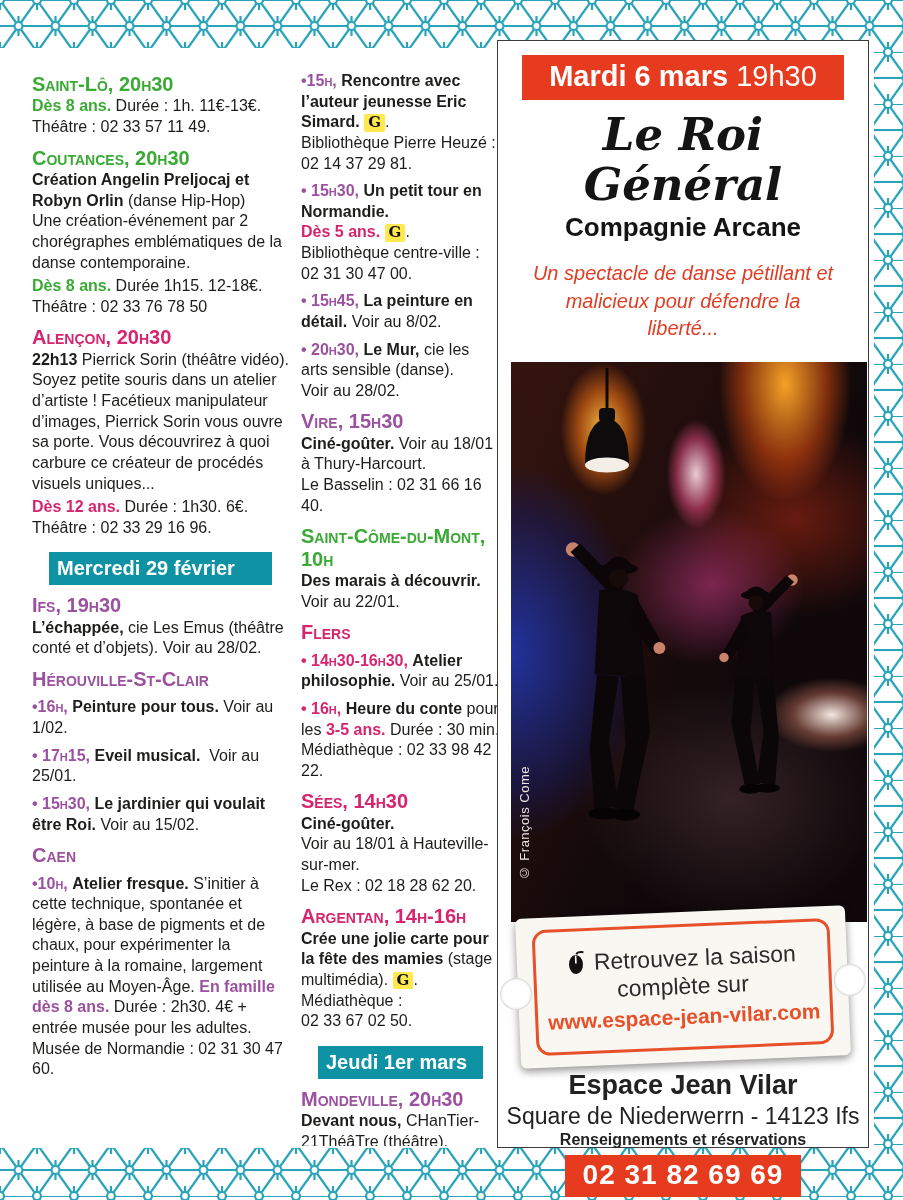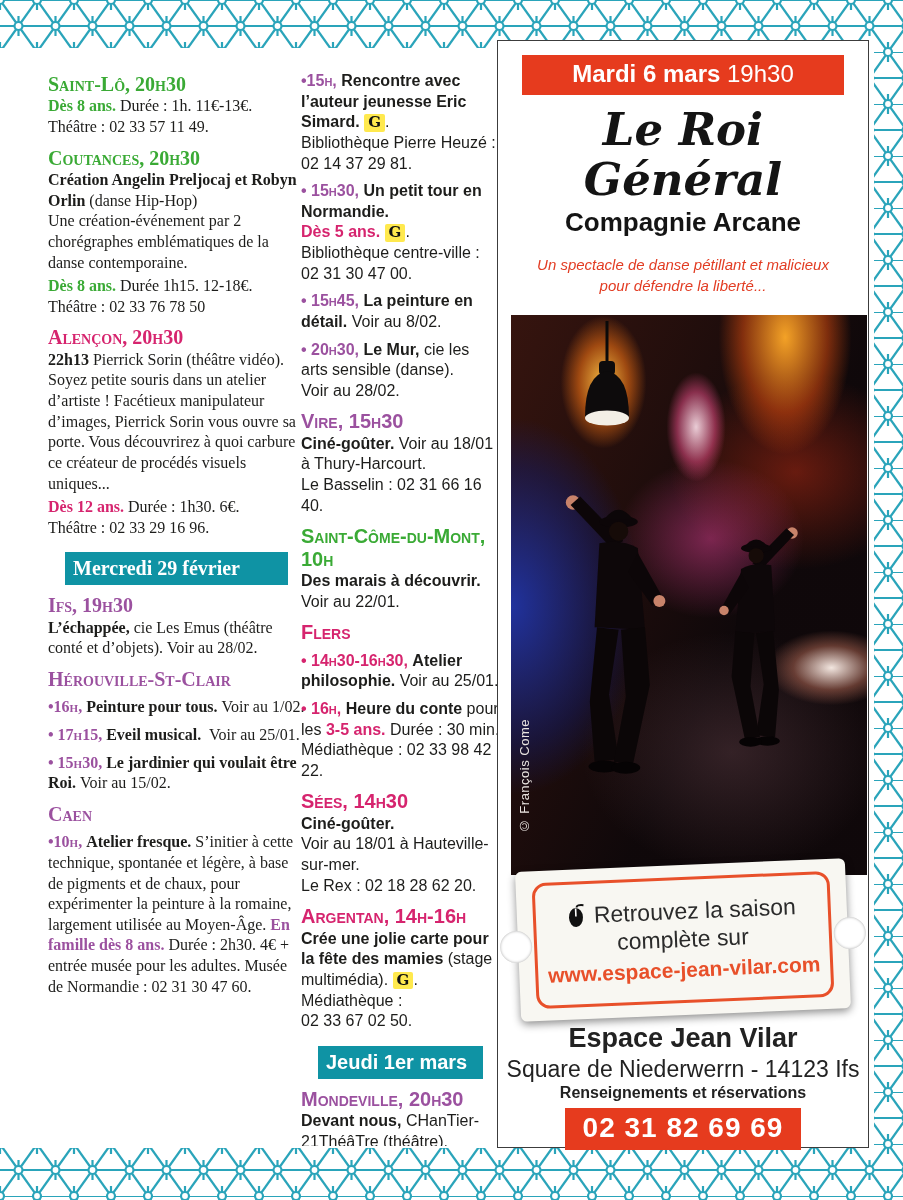--- a/index.html
+++ b/index.html
@@ -16,21 +16,21 @@
   html,body{margin:0;padding:0;background:#ffffff;}
   .page{
     position:relative;width:903px;height:1200px;background:#fff;overflow:hidden;
     font-family:"Liberation Sans",sans-serif;color:var(--ink);
   }
   .pattern-layer{position:absolute;inset:0;z-index:0;}
   .content-layer{position:relative;z-index:1;}
 
   
   .col{position:absolute;top:64px;overflow:hidden;}
-  #col-left{left:48px;width:257px;height:1082px;font-family:Liberation Serif, serif;}
+  #col-left{left:32px;width:257px;height:1082px;}
   #col-mid{left:301px;width:199px;height:1082px;}
   .para{margin:0 0 3px;font-size:16px;line-height:1.29;}
   .para.bullet{margin-top:7px;}
   .city{margin:9px 0 1px;font-size:20px;line-height:1.12;font-weight:bold;font-variant:small-caps;}
   .c-green{color:var(--green);}
   .c-purple{color:var(--purple);}
   .c-pink{color:var(--pink);}
   .day-banner{
     margin:14px 17px 7px;background:var(--teal);color:#fff;font-weight:bold;
     font-size:20px;line-height:1;padding:6px 8px 7px;
@@ -48,31 +48,31 @@
     padding:0 4px 1px;border-radius:2px;
   }
 
   
   .right-panel{
     position:absolute;left:497px;top:40px;width:372px;height:1108px;
     background:#fff;border:1px solid #3c3c3c;
   }
   .rp-banner{
     margin:14px auto 0;width:322px;background:var(--red);color:#fff;
-    text-align:center;font-size:24px;line-height:1;padding:7px 0 9px;
+    text-align:center;font-size:29px;line-height:1;padding:7px 0 9px;
   }
   .rp-banner .b-date{font-weight:bold;}
   .rp-banner .b-time{font-weight:normal;}
   .rg-title{
     font-family:"DejaVu Serif",serif;font-style:italic;font-weight:bold;
     font-size:45px;line-height:1.1;text-align:center;margin-top:10px;color:#141414;
   }
   .rg-company{font-size:26px;font-weight:bold;text-align:center;margin-top:3px;color:#141414;}
   .rg-tagline{
-    color:#e23c23;font-style:italic;font-size:15px;line-height:1.38;
+    color:#e23c23;font-style:italic;font-size:20px;line-height:1.38;
     text-align:center;margin:17px auto 0;width:302px;
   }
   .photo{
     position:relative;margin:19px 0 0 13px;width:356px;height:560px;overflow:hidden;
     background:
       radial-gradient(ellipse 55px 85px at 26% 12%, rgba(255,195,70,.95), rgba(255,120,20,.55) 45%, rgba(120,30,10,0) 78%),
       radial-gradient(ellipse 85px 150px at 77% 4%, rgba(255,170,40,.95), rgba(230,80,15,.5) 50%, rgba(0,0,0,0) 78%),
       radial-gradient(ellipse 38px 70px at 52% 20%, rgba(255,225,235,.9), rgba(240,80,140,.5) 50%, rgba(0,0,0,0) 78%),
       radial-gradient(ellipse 130px 110px at 56% 40%, rgba(205,60,135,.55), rgba(0,0,0,0) 72%),
       radial-gradient(ellipse 95px 55px at 90% 63%, rgba(255,242,235,.95), rgba(255,150,120,.35) 40%, rgba(0,0,0,0) 68%),

